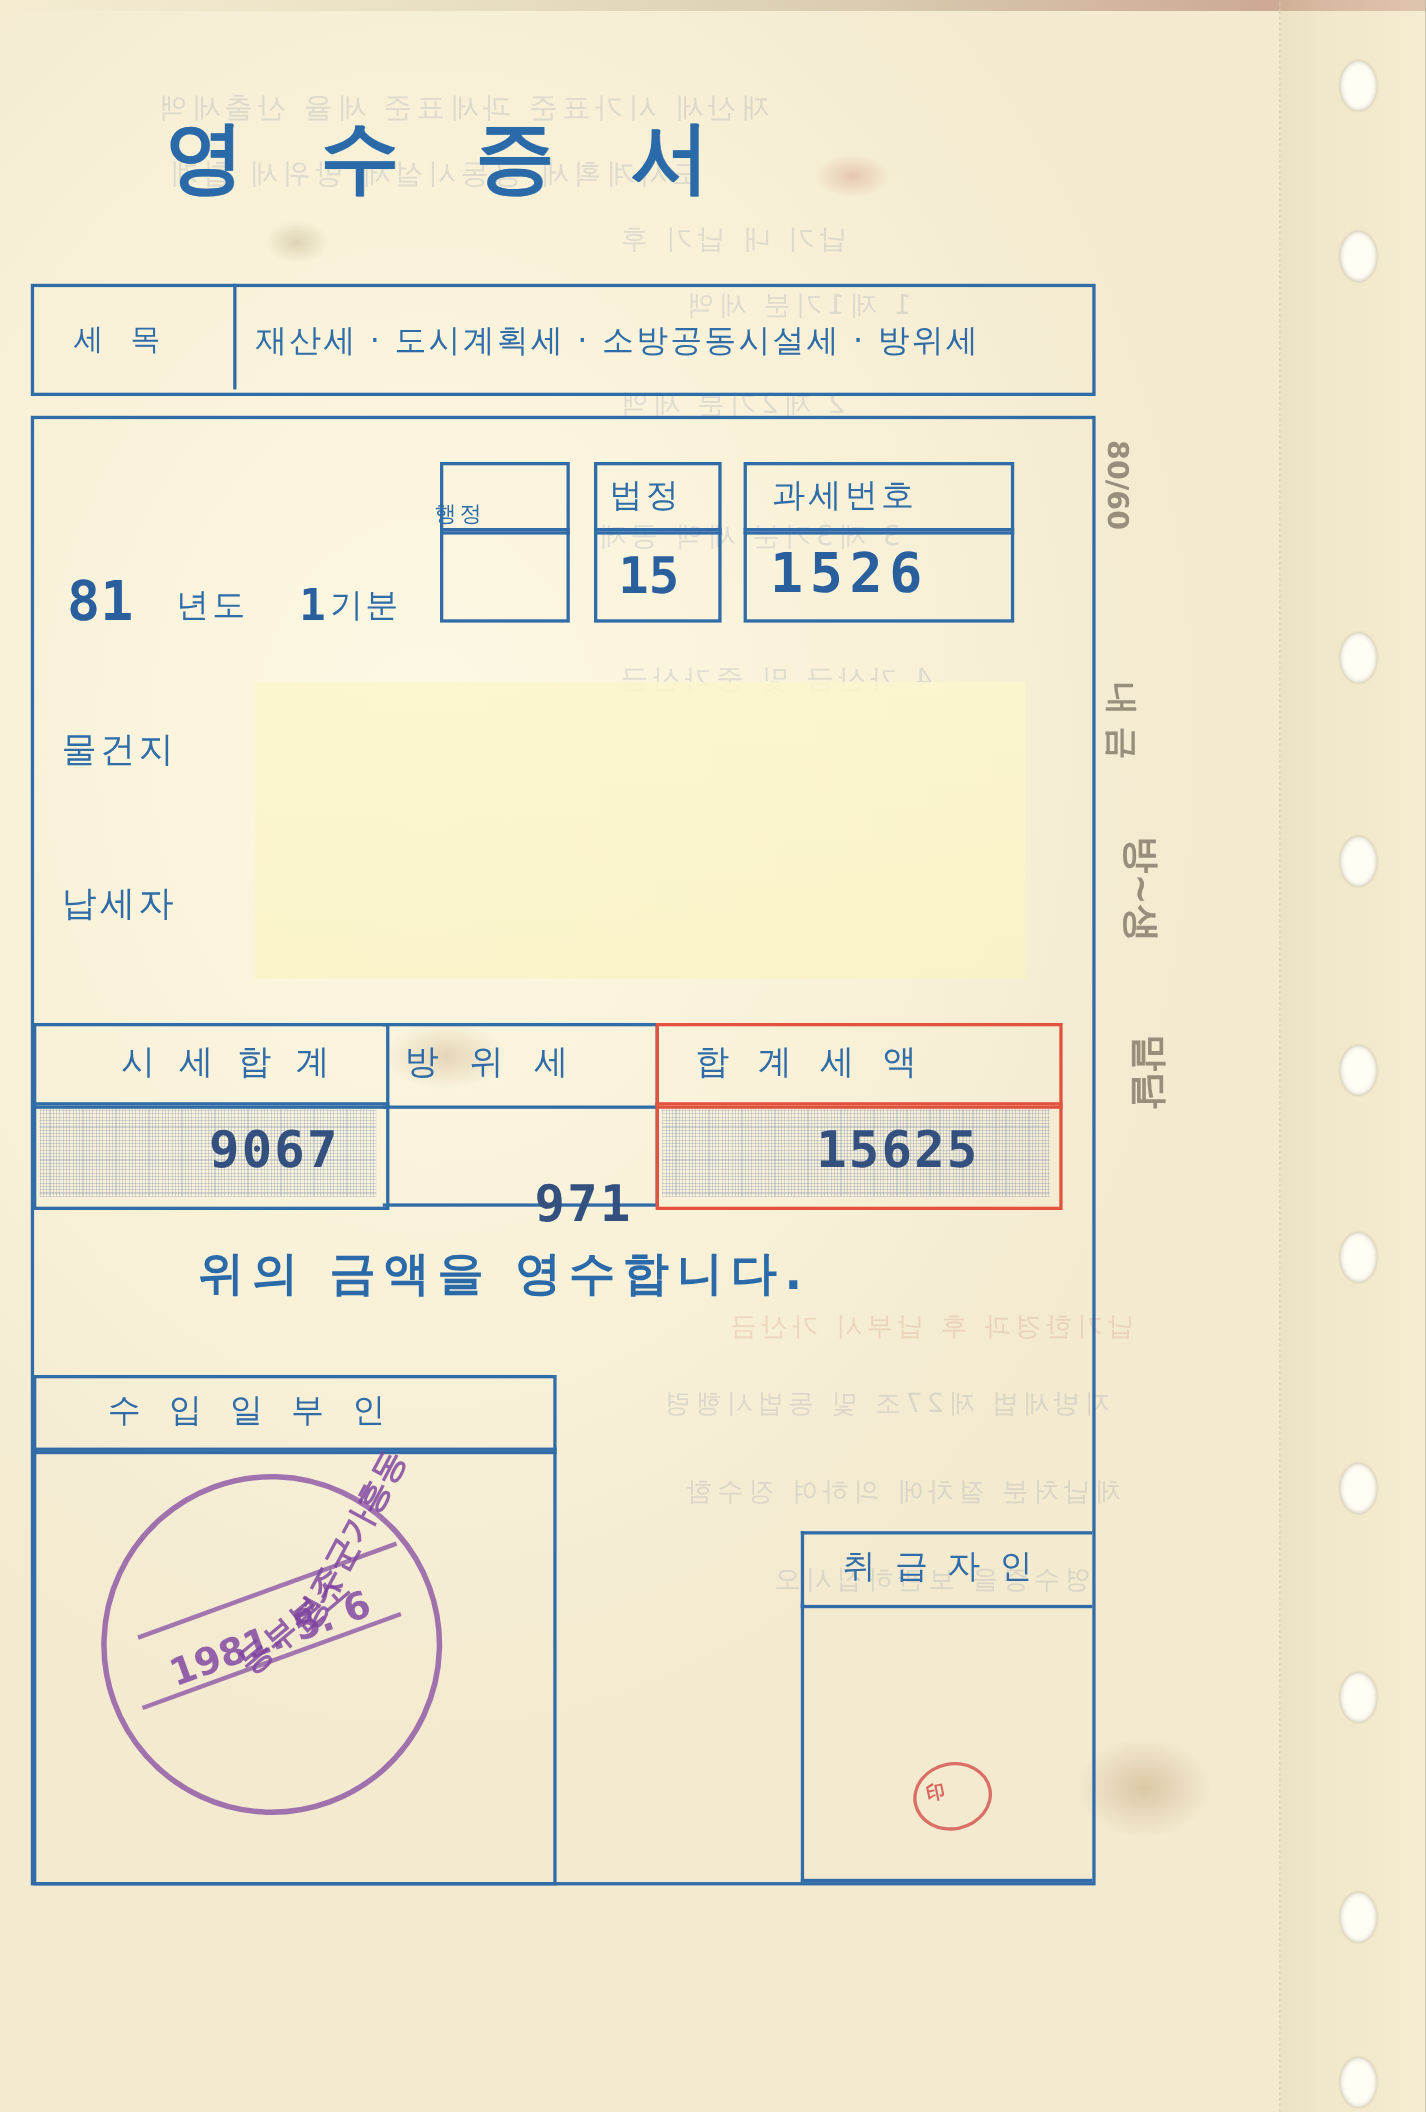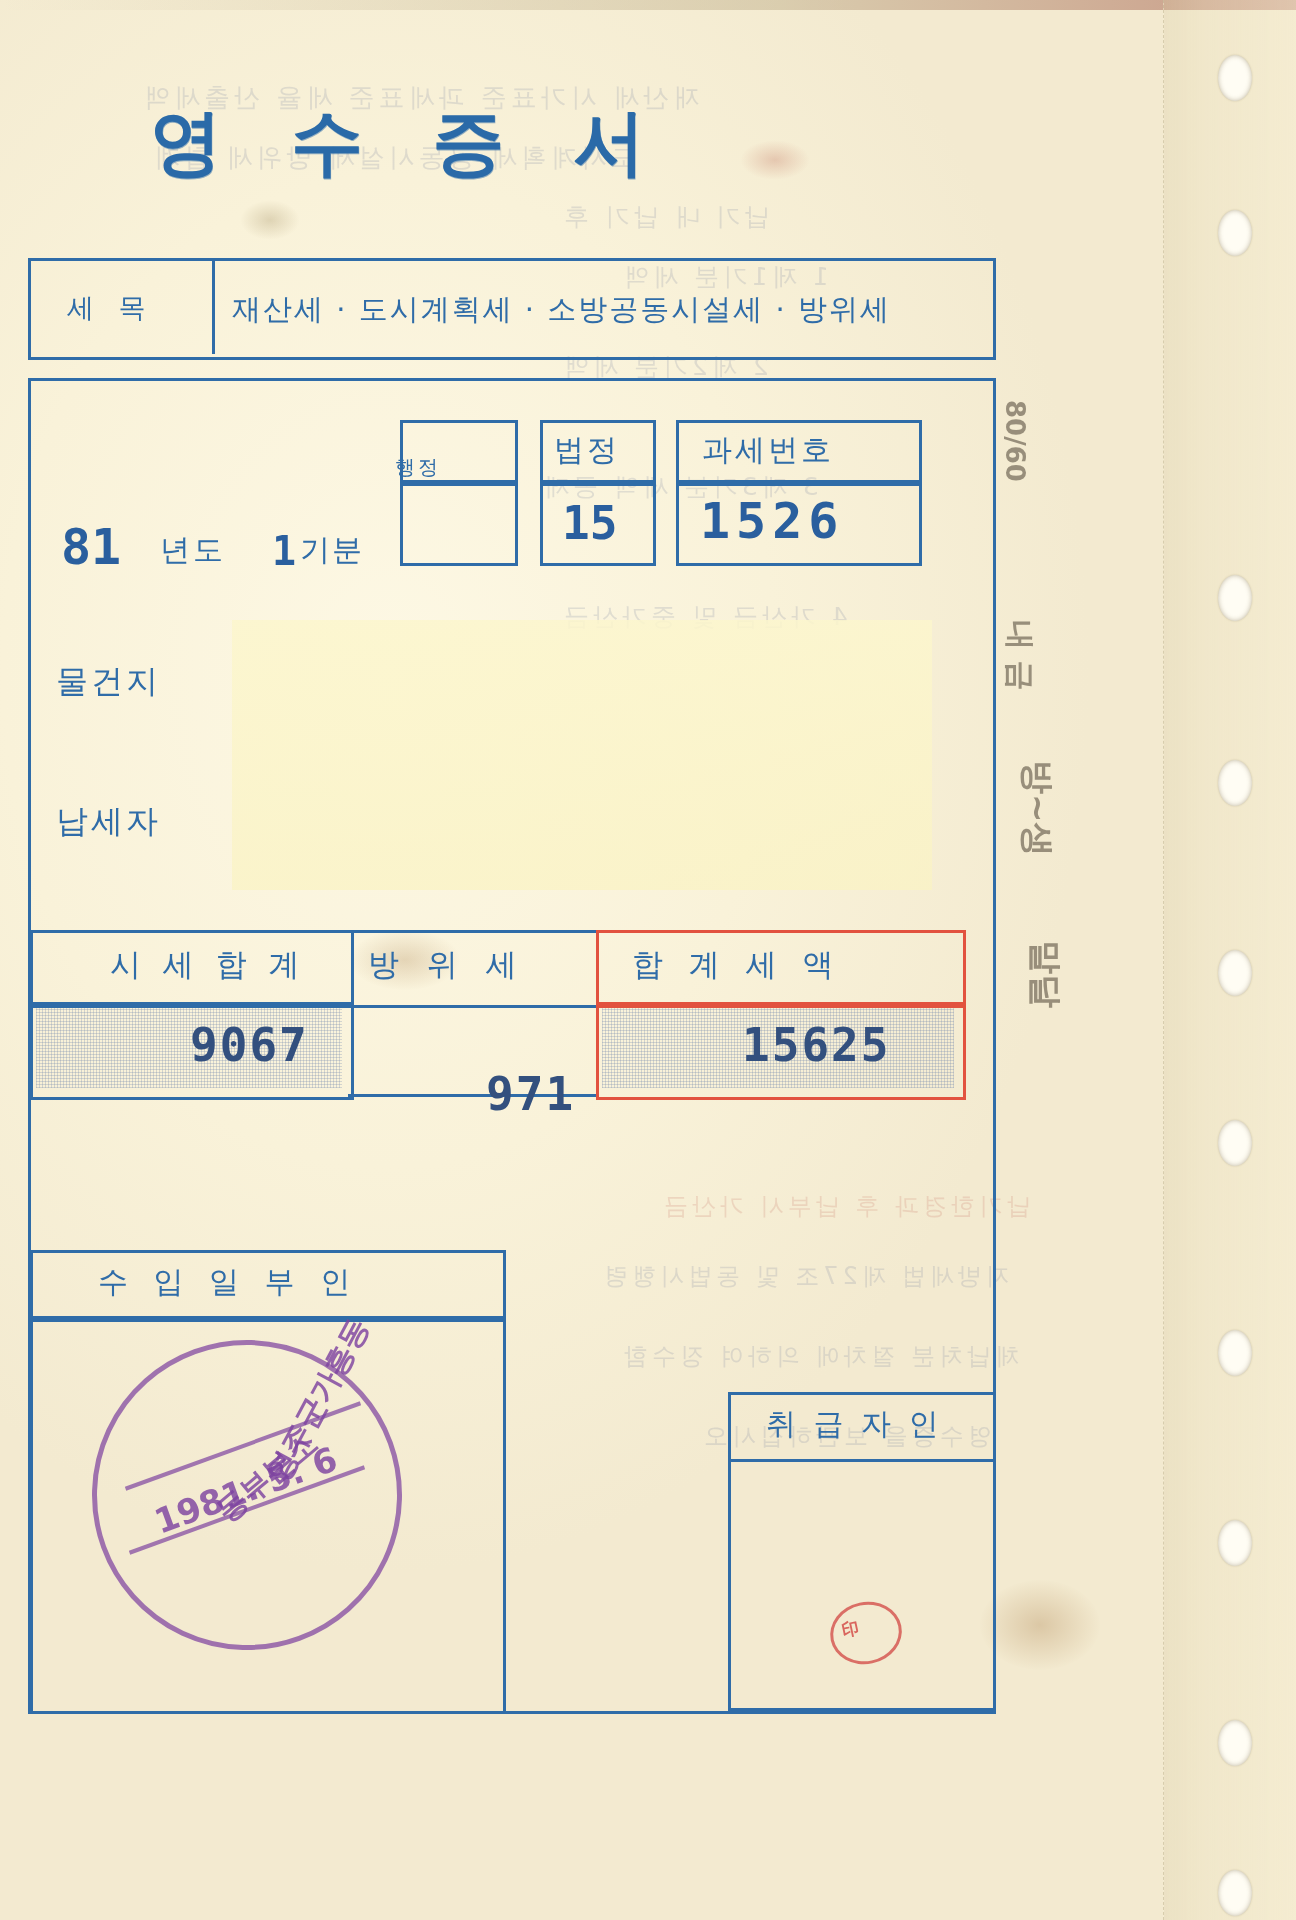--- a/index.html
+++ b/index.html
@@ -275,20 +275,21 @@
   <div class="frame" style="left:348px; top:1002px; width:248px; height:92px; border-width:0 3px 3px 0;"></div>
   <div class="cell-text" style="left:368px; top:944px; font-size:31px; letter-spacing:9px;">방  위  세</div>
   <div class="amount" style="left:486px; top:1067px;">971</div>
 
   <div class="red-box" style="left:596px; top:930px; width:364px; height:72px;"></div>
   <div class="red-box" style="left:596px; top:1002px; width:364px; height:92px;"></div>
   <div class="shade" style="left:602px; top:1008px; width:352px; height:80px;"></div>
   <div class="cell-text" style="left:632px; top:944px; font-size:31px; letter-spacing:8px;">합 계 세 액</div>
   <div class="amount" style="left:742px; top:1018px;">15625</div>
 
+  <div class="receipt-line" style="left:180px; top:1130px;">위의 금액을 영수합니다.</div>
 
   <div class="frame" style="left:30px; top:1250px; width:470px; height:66px;"></div>
   <div class="frame" style="left:30px; top:1316px; width:470px; height:392px;"></div>
   <div class="cell-text" style="left:98px; top:1262px; font-size:30px; letter-spacing:8px;">수 입 일 부 인</div>
 
   <div class="stamp-circle" style="left:92px; top:1340px;"></div>
   <div class="stamp-inner-line" style="left:118px; top:1444px; width:250px; height:4px; transform:rotate(-20deg);"></div>
   <div class="stamp-inner-line" style="left:122px; top:1508px; width:250px; height:4px; transform:rotate(-20deg);"></div>
   <div class="stamp-text" style="left:150px; top:1470px; font-size:34px; transform:rotate(-20deg);">1981. 5. 6</div>
   <div class="stamp-text" style="left:258px; top:1470px; font-size:30px; transform:rotate(-62deg); transform-origin:left top;">영주군가흥동</div>

